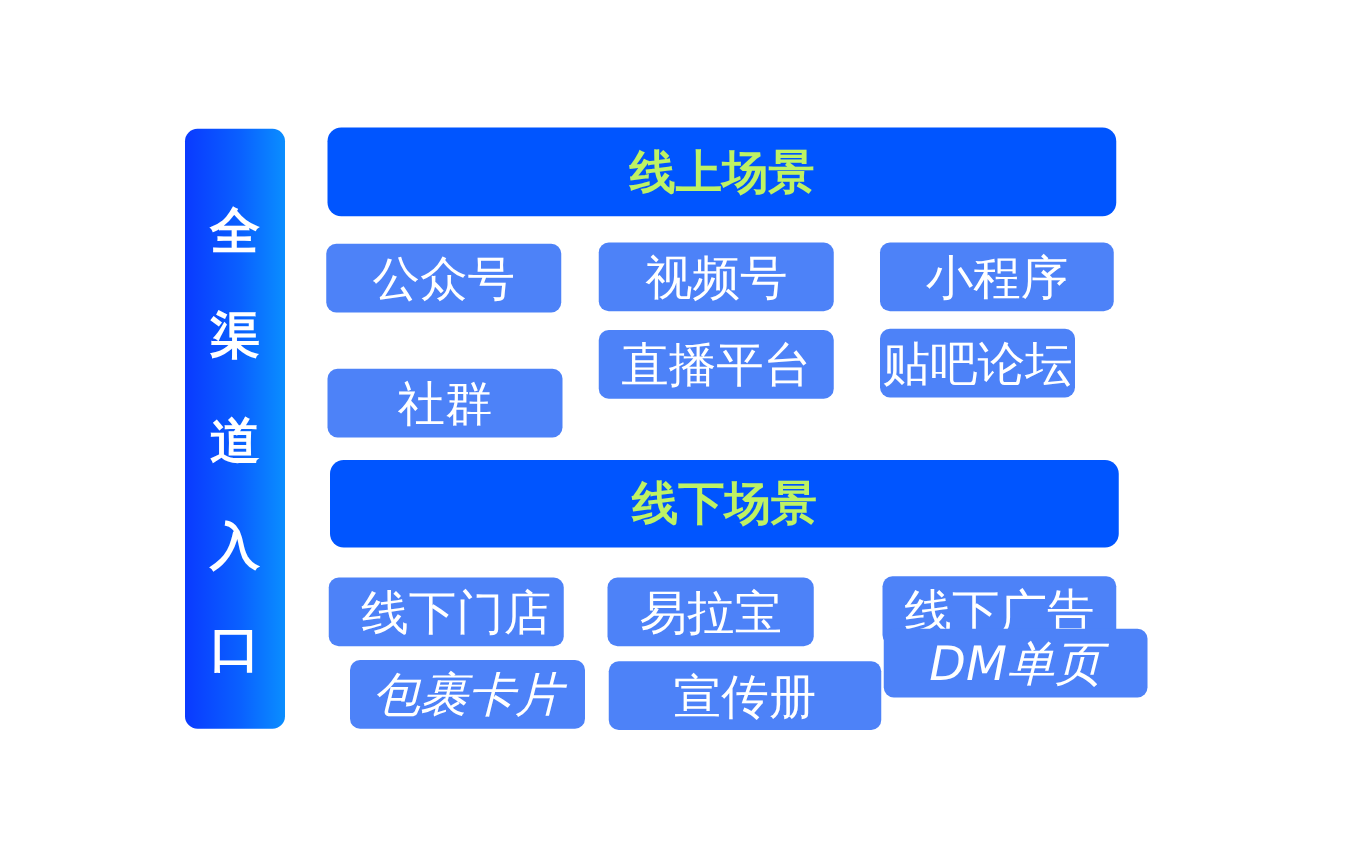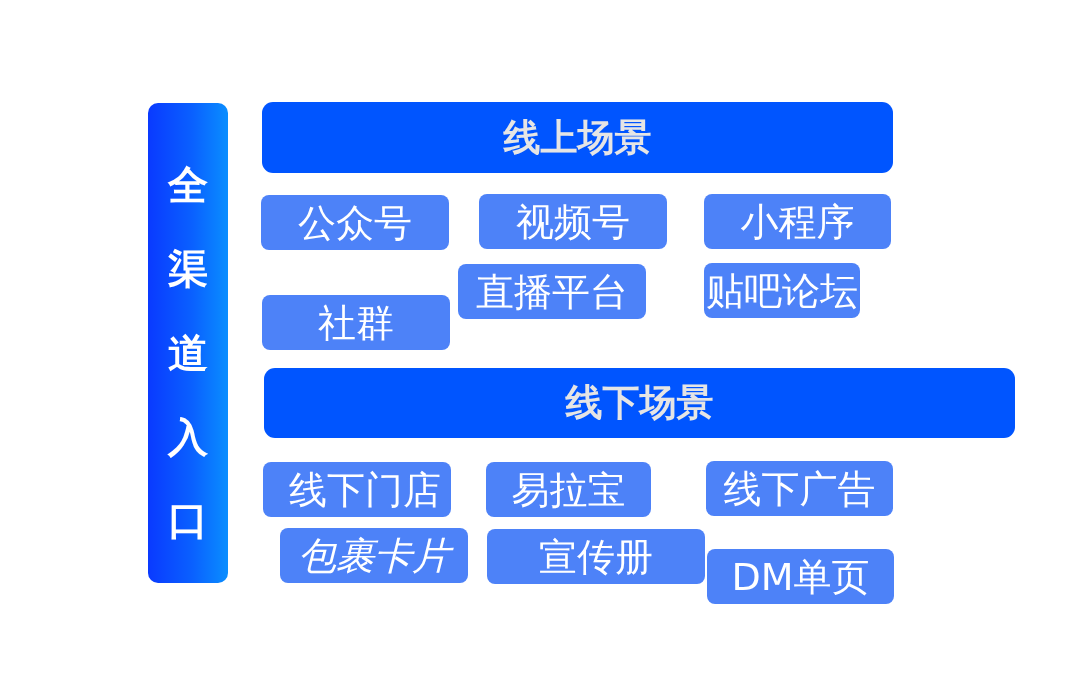--- a/index.html
+++ b/index.html
@@ -24,21 +24,21 @@
       color: #ffffff;
       font-size: 40px;
       font-weight: bold;
       line-height: 44px;
     }
 
     .section-header {
       position: absolute;
       background: #0055FF;
       border-radius: 11px;
-      color: #e5e5e5;
+      color: #bef264;
       font-size: 37px;
       font-weight: bold;
       display: flex; align-items: center; justify-content: center;
     }
 
     .tile {
       position: absolute;
       width: 188px; height: 55px;
       background: #4D82F8;
       border-radius: 8px;
@@ -60,25 +60,25 @@
     <div class="side-char" style="top:312px;">入</div>
     <div class="side-char" style="top:395px;">口</div>
   </div>
 
   <div class="section-header" style="left:262px; top:102px; width:631px; height:71px;">线上场景</div>
 
   <div class="tile" style="left:261px; top:195px;">公众号</div>
   <div class="tile" style="left:479px; top:194px;text-align:center;">视频号</div>
   <div class="tile" style="left:704px; top:194px; width:187px;">小程序</div>
   <div class="tile" style="left:262px; top:261px;margin-top:34px;">社群</div>
-  <div class="tile" style="left:458px; top:264px;text-align:center;">直播平台</div>
+  <div class="tile" style="left:479px; top:264px;text-align:center;">直播平台</div>
   <div class="tile" style="left:704px; top:263px; width:156px;">贴吧论坛</div>
 
-  <div class="section-header" style="left:264px; top:368px; width:751px; height:70px;">线下场景</div>
+  <div class="section-header" style="left:264px; top:368px; width:631px; height:70px;">线下场景</div>
 
   <div class="tile" style="left:263px; top:462px;padding-left:16px;">线下门店</div>
   <div class="tile" style="left:486px; top:462px; width:165px;">易拉宝</div>
   <div class="tile" style="left:706px; top:461px; width:187px;">线下广告</div>
   <div class="tile" style="left:280px; top:528px;font-style:italic;">包裹卡片</div>
   <div class="tile" style="left:487px; top:529px; width:218px;">宣传册</div>
-  <div class="tile" style="left:707px; top:549px; width:187px;">DM单页</div>
+  <div class="tile" style="left:707px; top:503px; width:211px;font-style:italic;">DM单页</div>
 
 </div>
 
 </body></html>

